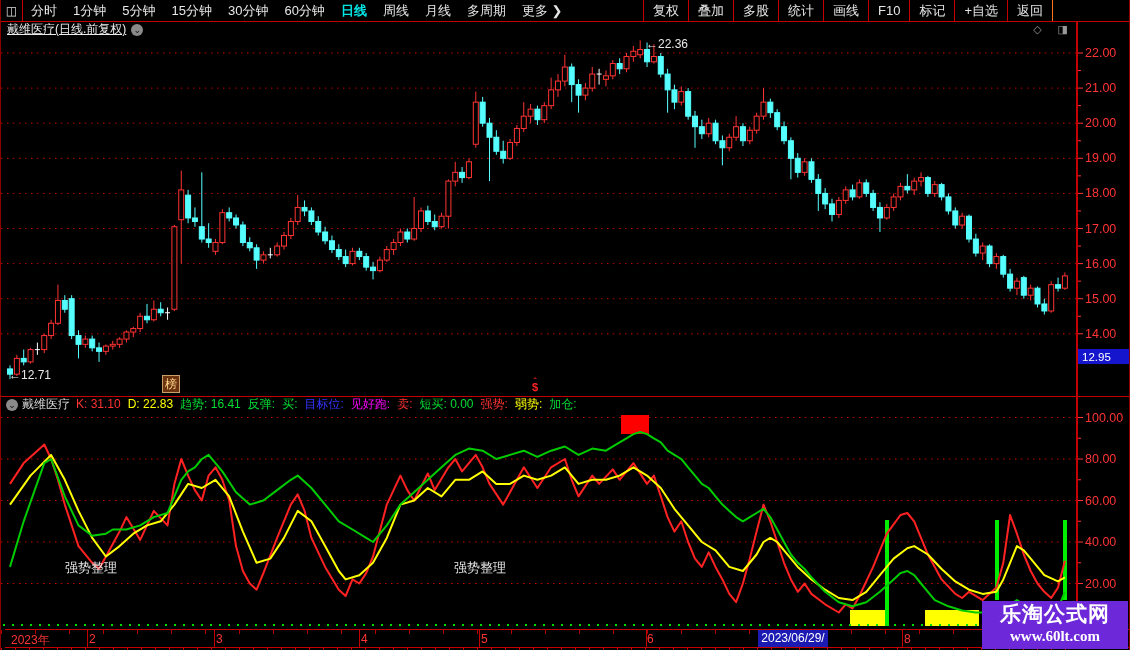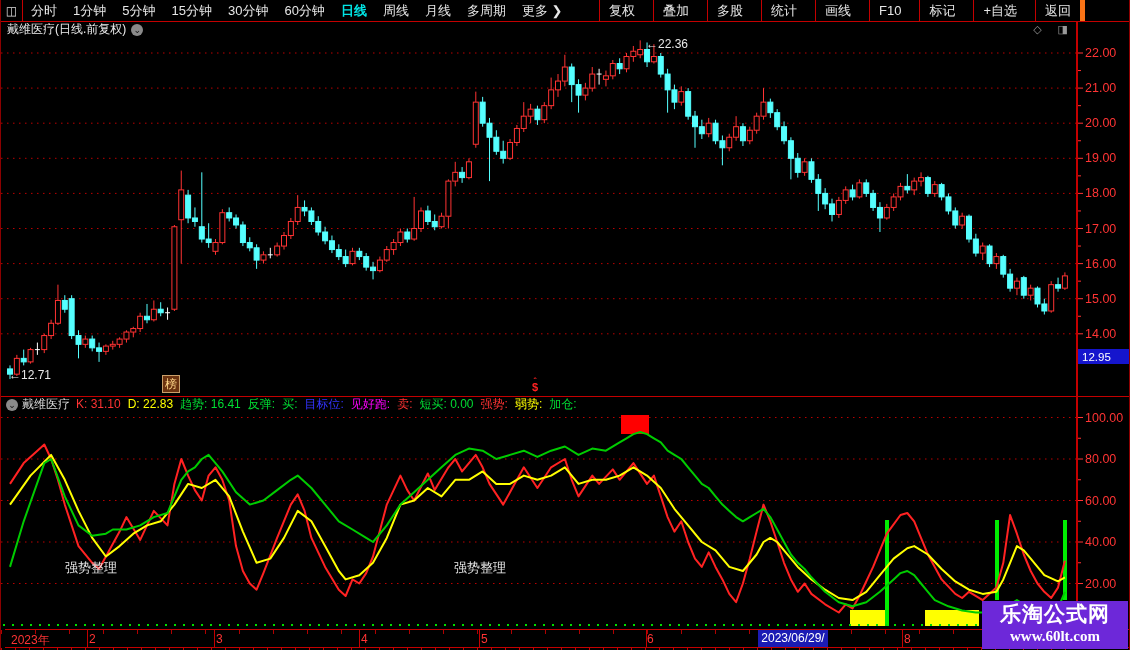--- a/index.html
+++ b/index.html
@@ -7,27 +7,27 @@
   .screen { position:relative; width:1130px; height:650px; background:#000; overflow:hidden;
             font-family:"Liberation Sans",sans-serif; border-left:1px solid #8c0000; border-right:1px solid #8c0000; }
   
   .topbar { position:absolute; top:0; left:0; width:100%; height:22px; display:flex; align-items:stretch;
             border-bottom:1px solid #c40000; color:#e6e6e6; font-size:13px; }
   .tb-iconbox { width:22px; display:flex; align-items:center; justify-content:center;
                 border-right:1px solid #c40000; color:#ddd; font-size:12px; }
   .tb-left { display:flex; align-items:center; }
   .tb-left .mi { padding:8px 8px; line-height:21px; cursor:default; white-space:nowrap; }
   .tb-left .mi.active { color:#00e5e5;font-weight:bold; }
-  .tb-right { display:flex; align-items:flex-end; margin-left:auto; margin-right:44px;gap:9px; }
+  .tb-right { display:flex; align-items:flex-end; margin-left:auto; margin-right:76px; }
   .tb-right .mi { padding:0 9px; line-height:21px; border-left:1px solid #c40000; white-space:nowrap; }
-  .tb-right .mi:last-child { border-right:5px solid #f97316; }
+  .tb-right .mi:last-child { border-right:1px solid #f97316; }
   
   .titlerow { position:absolute; top:22px; left:0; width:1075px; height:15px; display:flex; align-items:center;
               color:#ededed; font-size:12px; }
-  .titlerow .title { margin-left:6px; }
+  .titlerow .title { margin-left:6px;text-decoration:underline; }
   .circle-icon { display:inline-flex; width:12px; height:12px; border-radius:50%; background:#8a8a8a; color:#111;
                  font-size:9px; line-height:10px; align-items:center; justify-content:center; margin-left:5px; }
   .tr-icons { margin-left:auto; display:flex; gap:16px; margin-right:8px; color:#999; font-size:11px; }
   svg { position:absolute; left:0; display:block; }
   #main-svg { top:37px; }
   #ind-svg  { top:412px; }
   .divider { position:absolute; top:396px; left:0; width:1130px; height:1px; background:#c40000; }
   
   .ind-header { position:absolute; top:397px; left:0; width:1075px; height:15px; display:flex; align-items:center;
                 font-size:12px; white-space:nowrap; overflow:hidden; }

